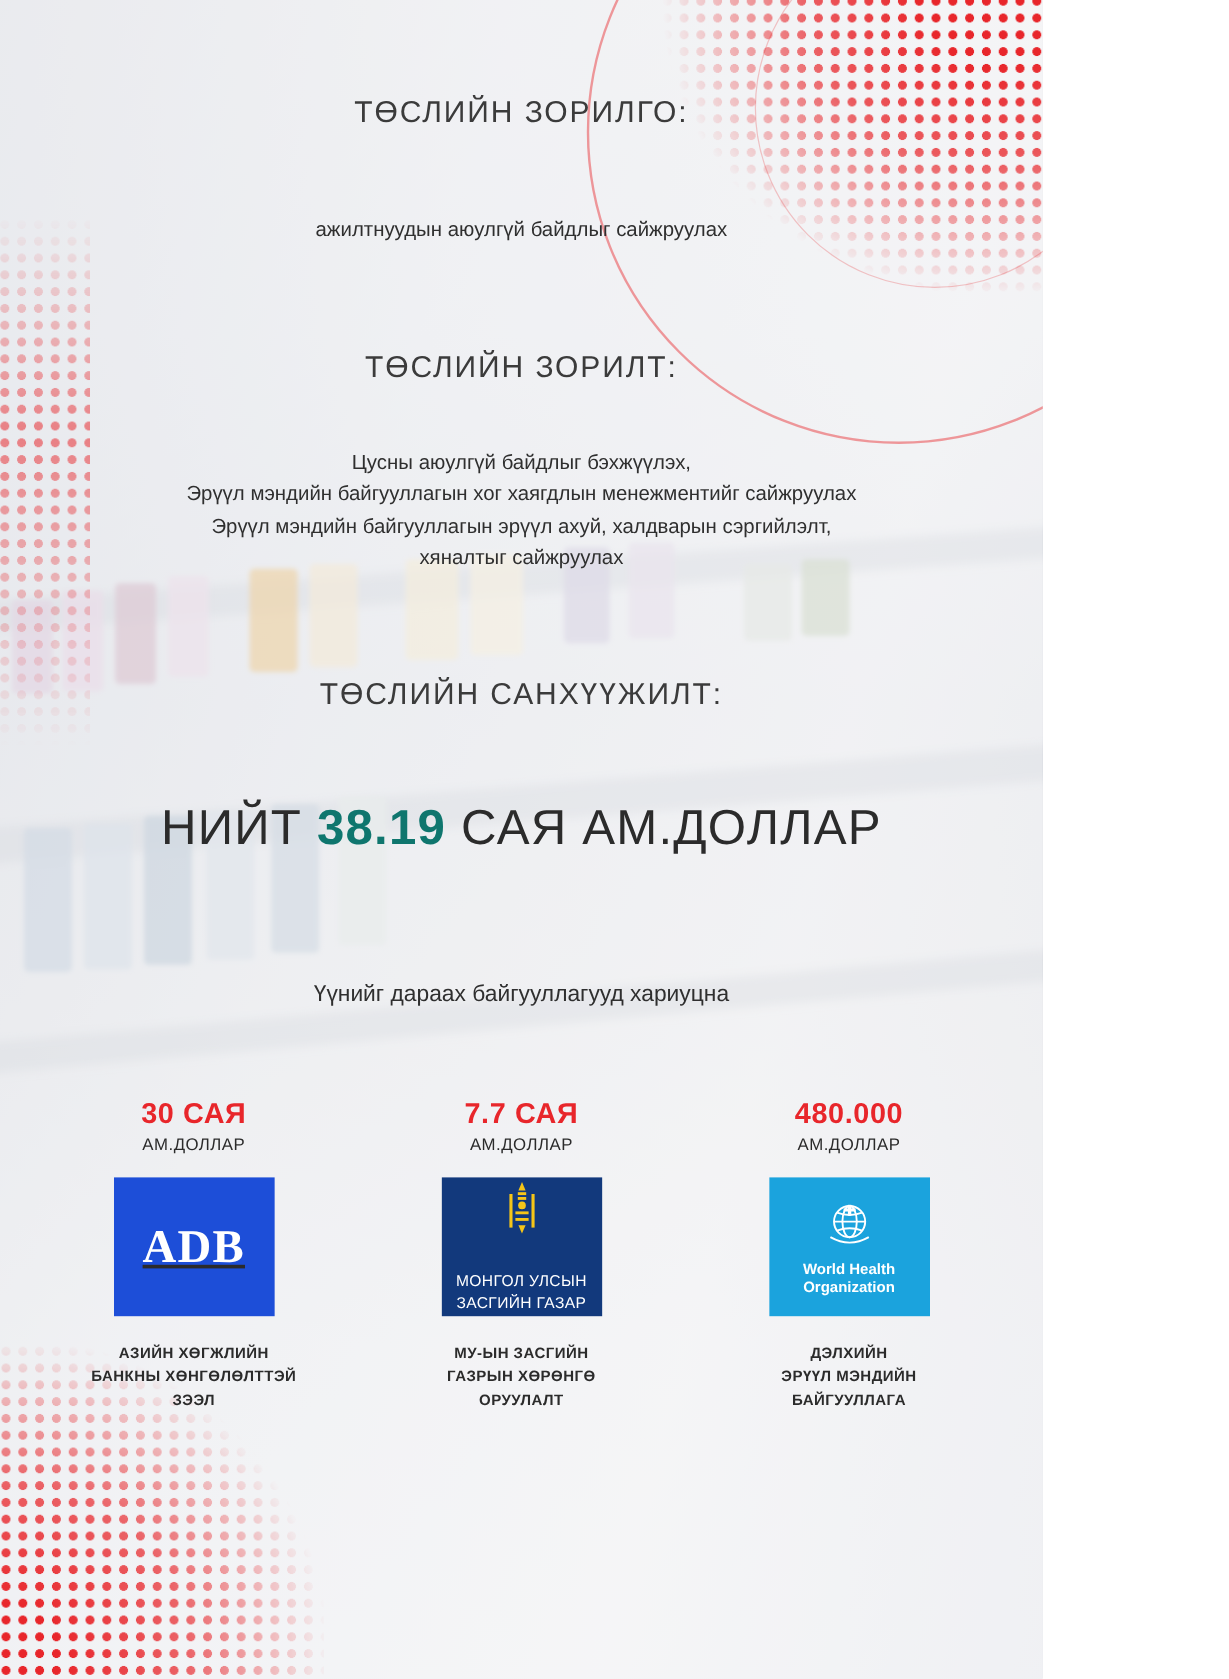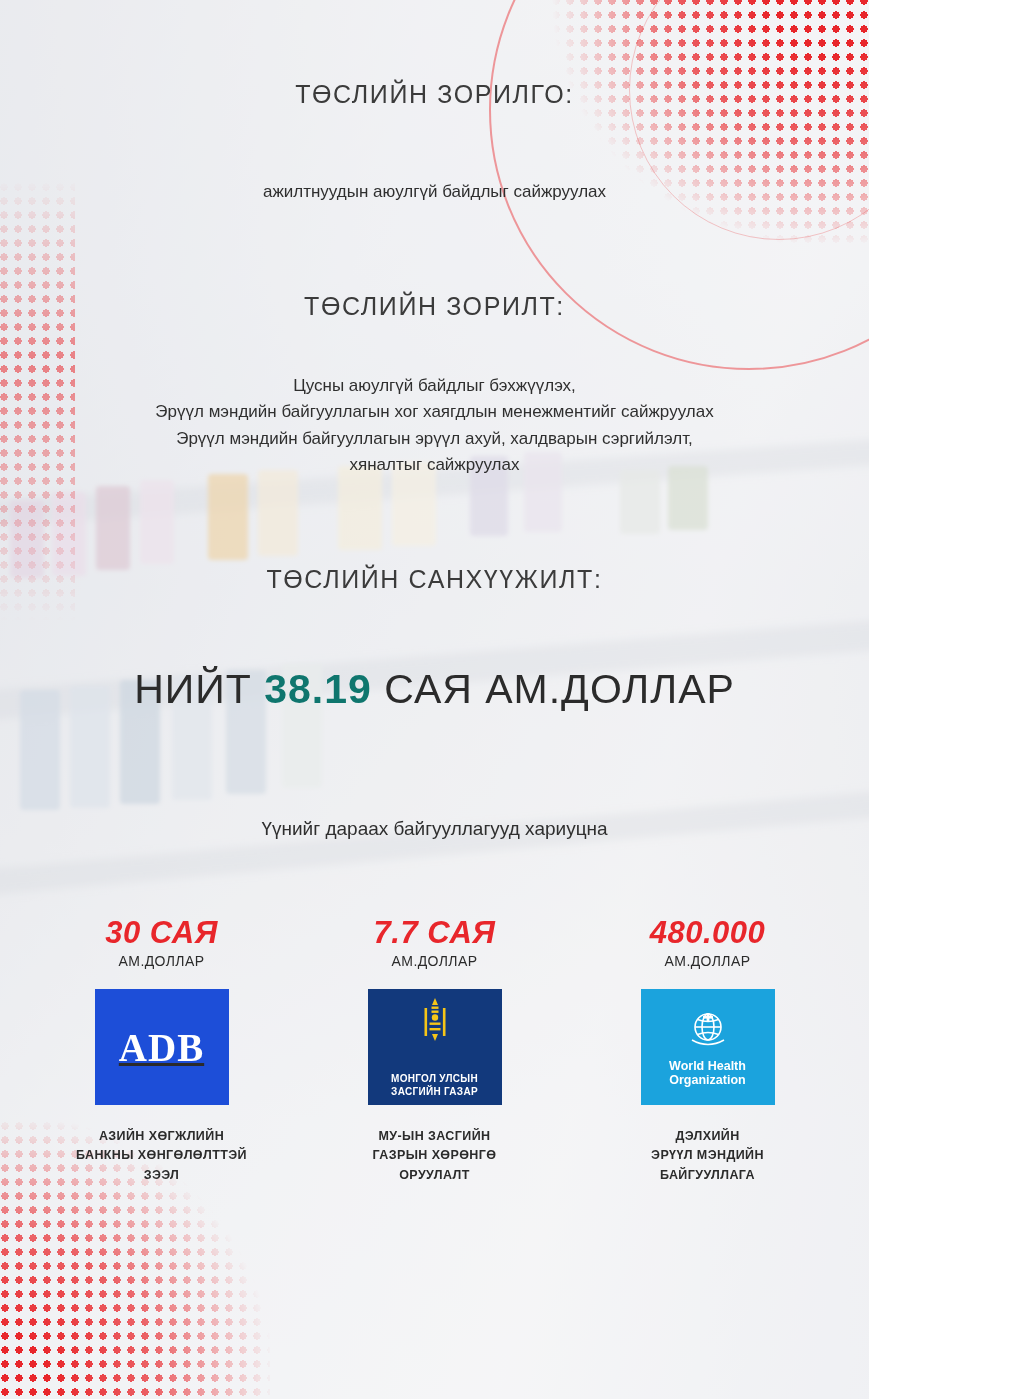--- a/index.html
+++ b/index.html
@@ -111,21 +111,21 @@
     position: absolute; top: 818px; left: 0; right: 0;
     font-size: 19px; color: #2f2f2f;
   }
 
   .orgs {
     position: absolute; top: 915px; left: 60px; right: 60px;
     display: flex; justify-content: center; gap: 70px;
   }
   .org { width: 230px; text-align: center; }
   .org-amount {
-    font-size: 31px; font-weight: 700; color: #e8262b; letter-spacing: .5px; font-style: italic;
+    font-size: 24px; font-weight: 700; color: #e8262b; letter-spacing: .5px;
   }
   .org-currency {
     font-size: 14px; color: #2b2b2b; margin-top: 2px; letter-spacing: .4px;
   }
   .logo-box {
     width: 134px; height: 116px; margin: 20px auto 0;
     display: flex; align-items: center; justify-content: center;
     overflow: hidden;
   }
   .logo-adb {
@@ -138,22 +138,22 @@
   }
   .logo-gov {
     width: 134px; height: 116px; background: #12397c;
     display: flex; flex-direction: column; align-items: center; justify-content: center;
   }
   .soyombo {
     width: 30px; height: 52px; color: #f5c518;
     display: flex; align-items: center; justify-content: center;
   }
   .logo-gov .gov-text {
-    color: #ffffff; font-size: 10px; line-height: 1.35;
-    font-weight: 700; letter-spacing: .3px; margin-top: 24px;
+    color: #ffffff; font-size: 13px; line-height: 1.35;
+    font-weight: 400; letter-spacing: .3px; margin-top: 24px;
   }
   .logo-who {
     width: 134px; height: 116px; background: #1ba3dd;
     display: flex; flex-direction: column; align-items: center; justify-content: center;
   }
   .who-text {
     color: #ffffff; font-size: 12.5px; font-weight: 700; line-height: 1.15;
     margin-top: 4px;
   }
   .org-caption {

